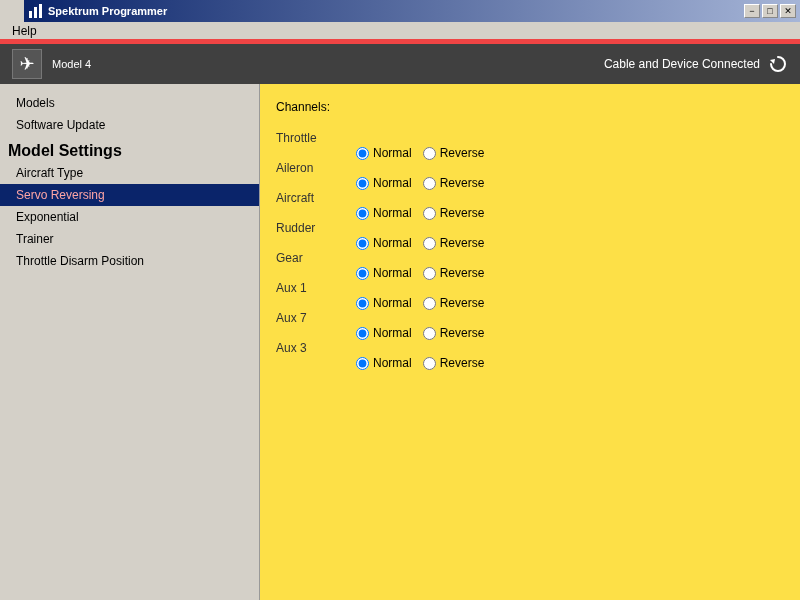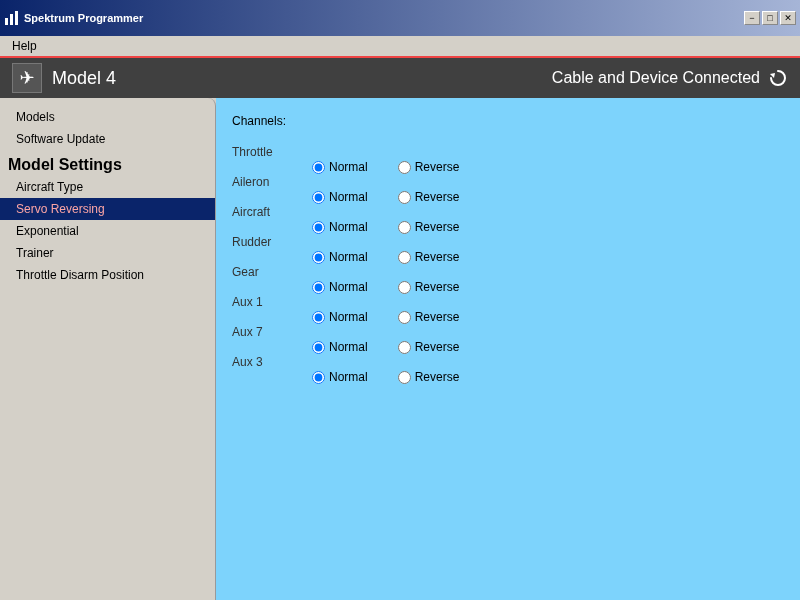--- a/index.html
+++ b/index.html
@@ -9,25 +9,26 @@
       background: #d4d0c8;
       font-family: 'Tahoma', 'Arial', sans-serif;
       font-size: 12px;
       overflow: hidden;
     }
 
     
     #title-bar {
       background: linear-gradient(to right, #0a246a, #a6b5d7);
       color: white;
-      height: 36px;
+      height: 22px;
       display: flex;
       align-items: center;
       padding: 0 4px;
       justify-content: space-between;
+      margin-left: 24px;
     }
     #title-left {
       display: flex;
       align-items: center;
       gap: 4px;
     }
     #title-icon {
       width: 16px;
       height: 16px;
     }
@@ -55,21 +56,21 @@
       color: #000;
     }
 
     
     #menu-bar {
       background: #d4d0c8;
       height: 22px;
       display: flex;
       align-items: center;
       padding: 0 4px;
-      border-bottom: 2px solid #ef4444;
+      border-bottom: 5px solid #ef4444;
     }
     .menu-item {
       padding: 2px 8px;
       font-size: 12px;
       cursor: pointer;
     }
 
     
     #main-container {
       display: flex;
@@ -95,44 +96,43 @@
       background: #555;
       border: 1px solid #777;
       width: 30px;
       height: 30px;
       display: flex;
       align-items: center;
       justify-content: center;
     }
     #model-name {
       color: white;
-      font-size: 18px;
+      font-size: 11px;
     }
     #header-right {
       display: flex;
       align-items: center;
       gap: 8px;
       color: white;
-      font-size: 16px;
+      font-size: 12px;
     }
 
     
     #content-area {
       display: flex;
       flex: 1;
       background: #d4d0c8;
     }
 
     
     #sidebar {
-      width: 216px;
+      width: 260px;
       background: #d4d0c8;
       padding: 8px 0;
       border-right: 1px solid #999;
-      border-radius: 8px;
     }
     .sidebar-item {
       padding: 4px 16px;
       font-size: 12px;
       cursor: pointer;
       color: #000;
     }
     .sidebar-item.active {
       background: #0a246a;
       color: #fca5a5;
@@ -141,21 +141,21 @@
       padding: 6px 8px 2px 8px;
       font-size: 16px;
       font-weight: bold;
       color: #000;
       cursor: default;
     }
 
     
     #main-panel {
       flex: 1;
-      background: #7dd3fc;
+      background: #fde047;
       padding: 16px;
     }
 
     #channels-title {
       font-size: 12px;
       margin-bottom: 12px;
       color: #000;
     }
 
     .channel-row {
@@ -165,21 +165,21 @@
       height: 24px;
     }
     .channel-label {
       width: 80px;
       font-size: 12px;
       color: #333;
     }
     .radio-group {
       display: flex;
       align-items: flex-end;
-      gap: 20px;
+      gap: 1px;
       margin-top: 30px;
     }
     .radio-option {
       display: flex;
       align-items: center;
       gap: 4px;
       margin-right: 10px;
     }
     .radio-option input[type="radio"] {
       margin: 0;

